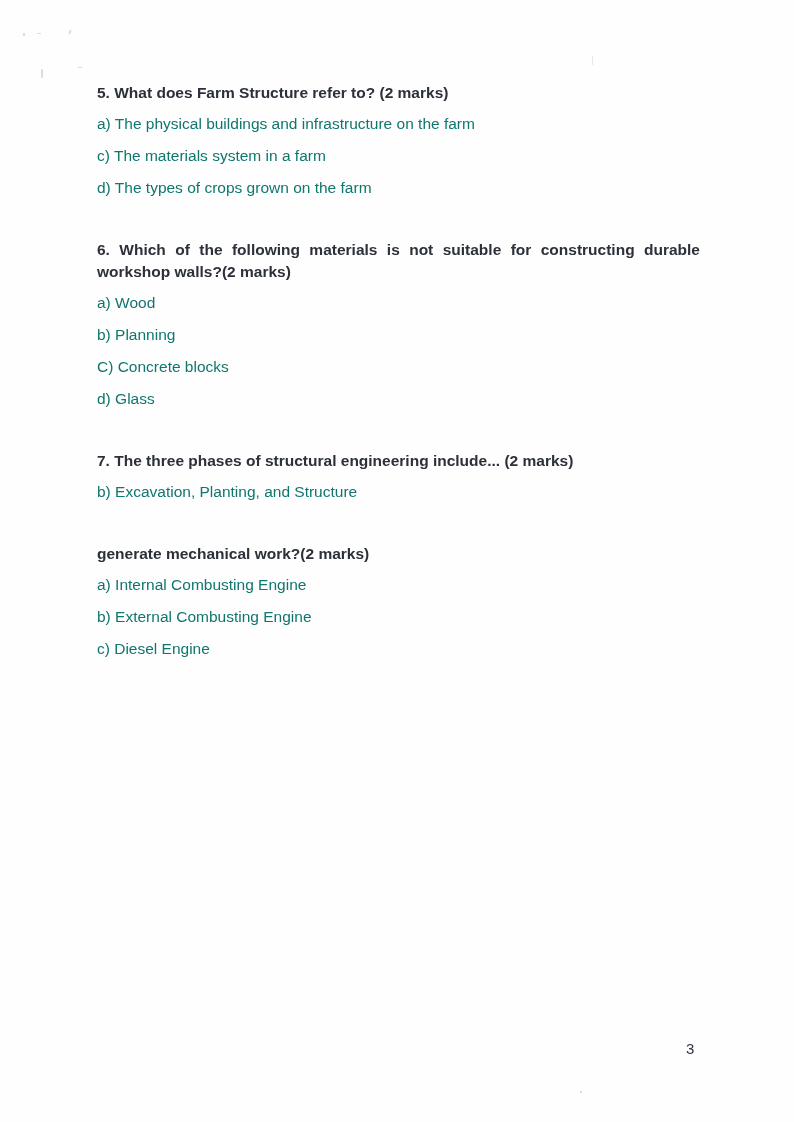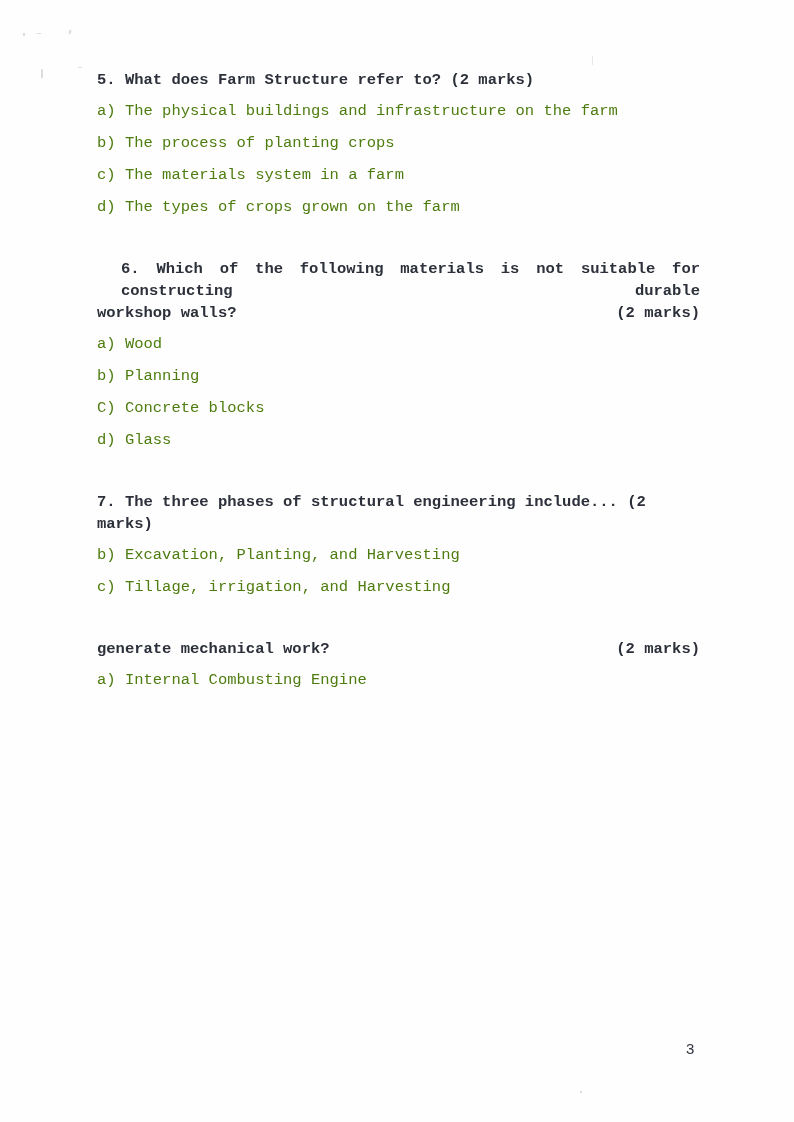--- a/index.html
+++ b/index.html
@@ -16,50 +16,47 @@
     overflow: hidden;
   }
   .page {
     position: absolute;
     inset: 0;
     background: #fffefe;
   }
   .content {
     position: absolute;
     left: 97px;
-    top: 0;
+    top: 13px;
     width: 603px;
     padding-top: 69px;
-    font-family: Liberation Mono, monospace;
   }
   .question { margin: 0; }
   .question + .question { margin-top: 35px; }
   .q-head {
     margin: 0 0 4px 0;
     font-size: 15.5px;
     font-weight: bold;
     line-height: 22px;
     color: #2c303a;
   }
   .q-line { display: block; }
   .justify-line {
     text-align: justify;
     text-align-last: justify;
-    margin-left: 24px;
   }
   .split-line {
     display: flex;
-    justify-content: space-between;
   }
   .option {
     margin: 0;
     font-size: 15.5px;
     line-height: 32px;
     font-weight: normal;
-    color: #4d7c0f;
+    color: #0f766e;
   }
   .page-number {
     position: absolute;
     left: 686px;
     top: 1040px;
     font-size: 15px;
     color: #30343e;
   }
   
   .artifact {
@@ -86,52 +83,52 @@
   <div class="artifact a4"></div>
   <div class="artifact a5"></div>
   <div class="artifact a6"></div>
   <div class="artifact a7"></div>
 
   <main class="content">
 
     <section class="question">
       <h2 class="q-head">5. What does Farm Structure refer to? (2 marks)</h2>
       <p class="option">a) The physical buildings and infrastructure on the farm</p>
-      <p class="option">b) The process of planting crops</p>
       <p class="option">c) The materials system in a farm</p>
       <p class="option">d) The types of crops grown on the farm</p>
     </section>
 
     <section class="question">
       <h2 class="q-head">
         <span class="q-line justify-line">6. Which of the following materials is not suitable for constructing durable</span>
         <span class="q-line split-line">
           <span>workshop walls?</span>
           <span>(2 marks)</span>
         </span>
       </h2>
       <p class="option">a) Wood</p>
       <p class="option">b) Planning</p>
       <p class="option">C) Concrete blocks</p>
       <p class="option">d) Glass</p>
     </section>
 
     <section class="question">
       <h2 class="q-head">7. The three phases of structural engineering include... (2 marks)</h2>
-      <p class="option">b) Excavation, Planting, and Harvesting</p>
-      <p class="option">c) Tillage, irrigation, and Harvesting</p>
+      <p class="option">b) Excavation, Planting, and Structure</p>
     </section>
 
     <section class="question">
       <h2 class="q-head">
         <span class="q-line split-line">
           <span>generate mechanical work?</span>
           <span>(2 marks)</span>
         </span>
       </h2>
       <p class="option">a) Internal Combusting Engine</p>
+      <p class="option">b) External Combusting Engine</p>
+      <p class="option">c) Diesel Engine</p>
     </section>
 
   </main>
 
   <div class="page-number">3</div>
 
 </div>
 
 </body></html>

